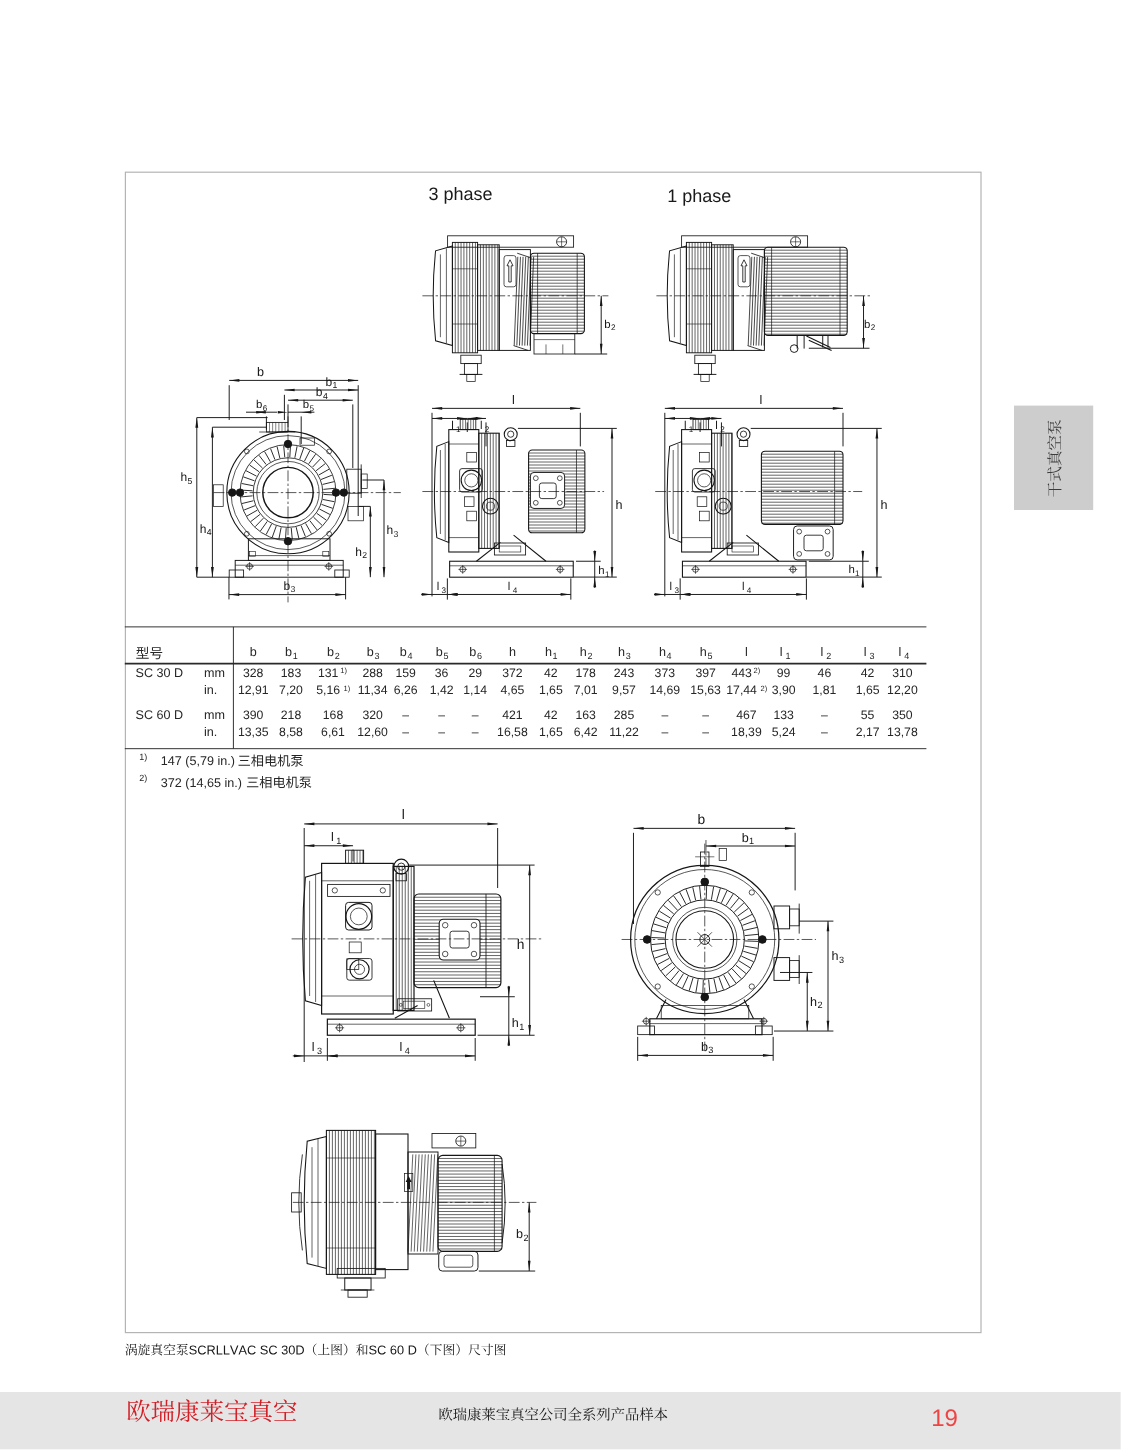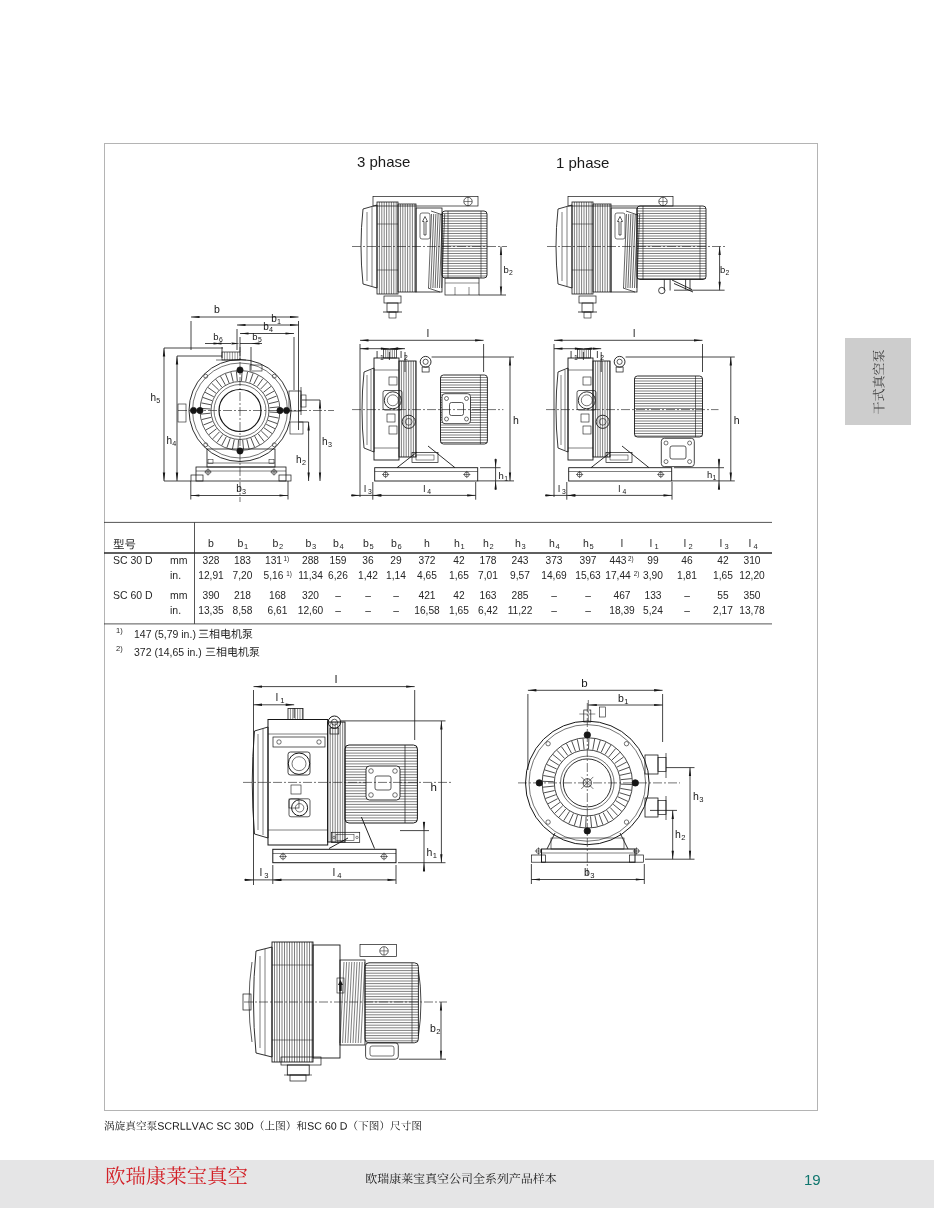--- a/index.html
+++ b/index.html
@@ -1210,12 +1210,12 @@
         <path transform="translate(112.50,0) scale(0.012500,-0.012500)" d="M524 784C596 634 750 496 912 410C919 435 943 458 973 464L975 478C800 554 633 666 543 796C568 799 580 803 583 815L464 845C409 698 204 487 35 387L43 372C231 464 429 635 524 784ZM66 -12 74 -41H918C932 -41 942 -36 945 -26C909 7 852 51 852 51L802 -12H531V202H817C831 202 840 207 843 218C809 248 755 288 755 288L707 232H531V421H780C794 421 805 426 807 436C774 466 723 504 723 504L677 450H209L217 421H464V232H193L201 202H464V-12Z"></path>
         <path transform="translate(125.00,0) scale(0.012500,-0.012500)" d="M376 176 288 224C241 142 142 30 49 -40L59 -53C171 4 279 95 339 167C361 162 369 166 376 176ZM631 215 621 205C706 148 820 48 855 -31C939 -78 965 103 631 215ZM651 456 641 445C683 421 731 387 772 348C541 335 326 322 199 318C400 395 632 514 749 594C770 585 787 591 793 598L716 664C678 630 620 588 554 544C430 538 313 531 235 529C332 574 438 637 499 685C520 679 535 686 540 695L484 728C608 740 723 755 817 770C842 758 861 759 871 767L797 841C631 796 320 743 73 721L76 702C193 705 317 713 436 724C377 665 270 578 184 540C175 537 158 534 158 534L200 452C207 455 213 461 218 472C327 486 429 502 508 515C394 444 261 373 152 331C139 327 115 325 115 325L157 241C165 244 172 251 178 262L465 291V14C465 1 460 -4 443 -4C423 -4 326 3 326 3V-12C371 -18 395 -26 409 -36C421 -47 427 -62 429 -81C518 -73 532 -38 532 12V298C632 309 720 319 793 328C823 298 847 266 860 237C942 196 962 375 651 456Z"></path>
         <path transform="translate(137.50,0) scale(0.012500,-0.012500)" d="M639 753V130H651C674 130 701 144 701 153V717C723 721 730 730 733 742ZM839 815V26C839 9 833 3 814 3C791 3 678 12 678 12V-4C727 -10 754 -18 770 -30C785 -41 791 -58 795 -78C892 -68 903 -34 903 20V776C927 780 937 790 940 804ZM49 755 57 725H253C221 562 137 384 30 258L41 246C96 293 145 348 187 408C230 370 277 313 289 268C355 224 402 357 199 425C221 459 242 495 260 531H470C412 282 284 60 54 -65L64 -80C346 41 474 270 541 521C564 523 574 526 582 535L508 603L467 561H275C300 614 320 669 335 725H578C592 725 602 730 605 741C571 772 516 816 516 816L469 755Z"></path>
         <path transform="translate(150.00,0) scale(0.012500,-0.012500)" d="M308 658 296 652C327 606 362 532 366 475C431 417 500 558 308 658ZM869 758 822 700H54L63 670H930C944 670 954 675 957 686C923 717 869 758 869 758ZM424 850 414 842C450 814 491 762 500 719C566 674 618 811 424 850ZM760 630 659 654C640 592 610 507 580 444H236L159 478V325C159 197 144 51 36 -69L48 -81C209 35 223 208 223 326V415H902C916 415 925 420 928 431C894 462 840 503 840 503L792 444H609C652 497 696 560 723 609C744 610 757 618 760 630Z"></path>
         <path transform="translate(162.50,0) scale(0.012500,-0.012500)" d="M682 750V516H320V750ZM255 779V410H266C293 410 320 425 320 431V487H682V415H692C715 415 747 430 748 436V738C768 742 784 750 791 758L710 820L673 779H325L255 811ZM370 310V45H158V310ZM95 340V-72H105C132 -72 158 -57 158 -50V17H370V-54H380C402 -54 434 -38 435 -31V298C455 302 471 310 477 318L397 379L360 340H163L95 371ZM844 310V45H625V310ZM561 340V-75H571C598 -75 625 -60 625 -53V17H844V-61H854C876 -61 908 -46 909 -40V298C929 302 945 310 952 318L871 379L834 340H630L561 371Z"></path>
         <path transform="translate(175.00,0) scale(0.012500,-0.012500)" d="M460 834 448 827C484 783 527 713 537 658C604 604 663 743 460 834ZM340 664 296 606H260V800C286 804 294 813 296 828L197 839V606H52L60 576H182C152 422 98 268 16 151L30 137C102 213 157 302 197 400V-75H211C233 -75 260 -61 260 -51V463C294 422 331 365 341 321C404 273 456 401 260 487V576H394C408 576 418 581 420 592C390 623 340 664 340 664ZM858 686 813 629H720C765 679 812 740 843 783C864 780 877 787 882 799L775 839C754 779 720 692 693 629H418L426 599H623V435H441L449 405H623V215H373L381 186H623V-79H633C666 -79 687 -64 687 -59V186H945C960 186 969 191 972 202C939 233 887 274 887 274L841 215H687V405H887C901 405 911 410 914 421C882 452 830 493 830 493L785 435H687V599H917C930 599 939 604 942 615C911 645 858 686 858 686Z"></path>
         <path transform="translate(187.50,0) scale(0.012500,-0.012500)" d="M838 683 787 617H531V799C558 803 566 813 569 828L465 840V617H70L79 588H414C341 397 206 203 34 75L46 62C235 174 378 336 465 520V172H247L255 142H465V-77H478C504 -77 531 -62 531 -53V142H732C746 142 754 147 757 158C724 191 671 235 671 235L623 172H531V586C608 371 741 195 889 97C901 129 926 150 956 152L958 162C804 239 642 404 552 588H906C920 588 929 593 932 604C897 637 838 683 838 683Z"></path>
       </g>
     </svg></div>
 
-<div class="abs" style="left:804px;top:1171px;font-size:15px;color:#0f766e;">19</div>
+<div class="abs" style="left:776px;top:1171px;font-size:20px;color:#ef4444;">19</div>
 </body></html>

